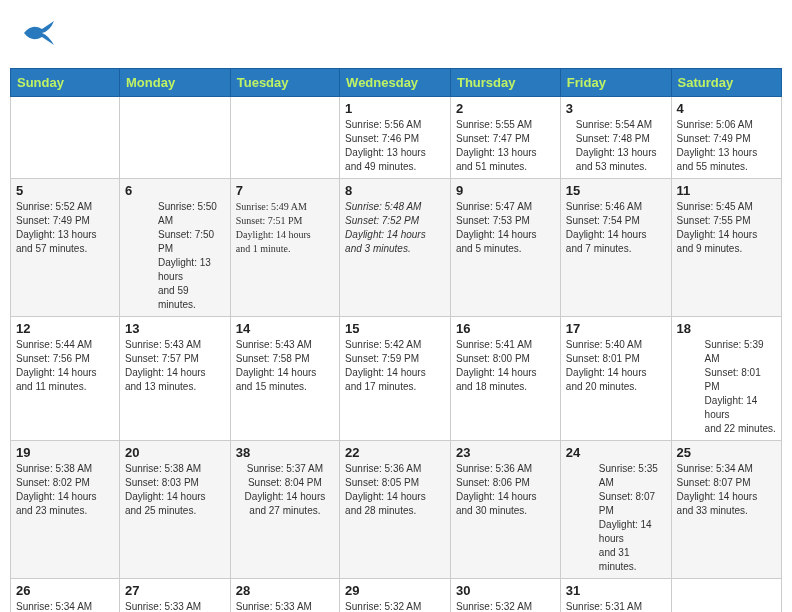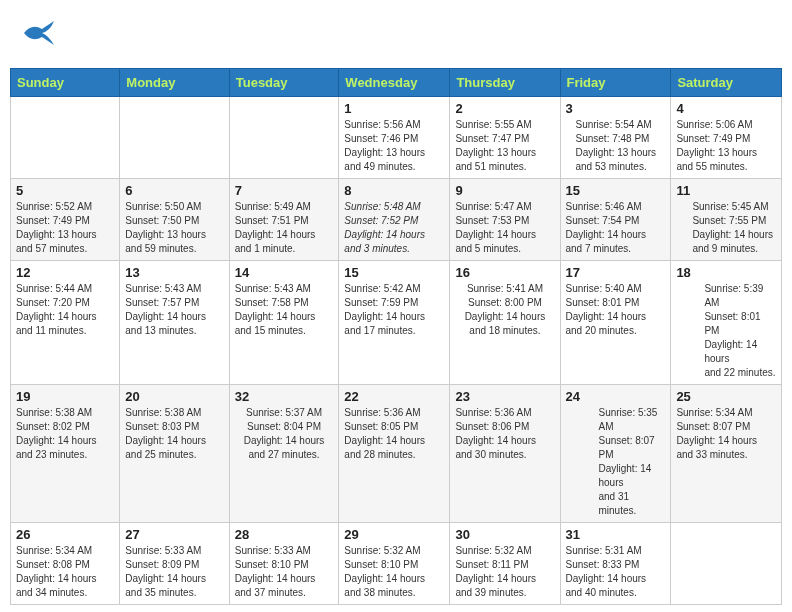--- a/index.html
+++ b/index.html
@@ -155,28 +155,28 @@
       <tr>
         <td>
           <div class="day-num">5</div>
           <div class="day-info" style="white-space: pre-line;">Sunrise: 5:52 AM
 Sunset: 7:49 PM
 Daylight: 13 hours
 and 57 minutes.</div>
         </td>
         <td>
           <div class="day-num">6</div>
-          <div class="day-info" style="white-space: pre-line;">Sunrise: 5:50 AM
+          <div class="day-info" style="white-space: pre-line; margin-left: 33px;">Sunrise: 5:50 AM
 Sunset: 7:50 PM
 Daylight: 13 hours
 and 59 minutes.</div>
         </td>
         <td>
           <div class="day-num">7</div>
-          <div class="day-info" style="white-space: pre-line;">Sunrise: 5:49 AM
+          <div class="day-info" style="white-space: pre-line; font-family: Liberation Serif, serif;">Sunrise: 5:49 AM
 Sunset: 7:51 PM
 Daylight: 14 hours
 and 1 minute.</div>
         </td>
         <td>
           <div class="day-num">8</div>
           <div class="day-info" style="white-space: pre-line; font-style: italic;">Sunrise: 5:48 AM
 Sunset: 7:52 PM
 Daylight: 14 hours
 and 3 minutes.</div>
@@ -190,31 +190,31 @@
         </td>
         <td>
           <div class="day-num">15</div>
           <div class="day-info" style="white-space: pre-line;">Sunrise: 5:46 AM
 Sunset: 7:54 PM
 Daylight: 14 hours
 and 7 minutes.</div>
         </td>
         <td>
           <div class="day-num">11</div>
-          <div class="day-info" style="white-space: pre-line; margin-left: 16px;">Sunrise: 5:45 AM
+          <div class="day-info" style="white-space: pre-line;">Sunrise: 5:45 AM
 Sunset: 7:55 PM
 Daylight: 14 hours
 and 9 minutes.</div>
         </td>
       </tr>
       <tr>
         <td>
           <div class="day-num">12</div>
           <div class="day-info" style="white-space: pre-line;">Sunrise: 5:44 AM
-Sunset: 7:20 PM
+Sunset: 7:56 PM
 Daylight: 14 hours
 and 11 minutes.</div>
         </td>
         <td>
           <div class="day-num">13</div>
           <div class="day-info" style="white-space: pre-line;">Sunrise: 5:43 AM
 Sunset: 7:57 PM
 Daylight: 14 hours
 and 13 minutes.</div>
         </td>
@@ -227,21 +227,21 @@
         </td>
         <td>
           <div class="day-num">15</div>
           <div class="day-info" style="white-space: pre-line;">Sunrise: 5:42 AM
 Sunset: 7:59 PM
 Daylight: 14 hours
 and 17 minutes.</div>
         </td>
         <td>
           <div class="day-num">16</div>
-          <div class="day-info" style="white-space: pre-line; text-align: center;">Sunrise: 5:41 AM
+          <div class="day-info" style="white-space: pre-line;">Sunrise: 5:41 AM
 Sunset: 8:00 PM
 Daylight: 14 hours
 and 18 minutes.</div>
         </td>
         <td>
           <div class="day-num">17</div>
           <div class="day-info" style="white-space: pre-line;">Sunrise: 5:40 AM
 Sunset: 8:01 PM
 Daylight: 14 hours
 and 20 minutes.</div>
@@ -263,21 +263,21 @@
 and 23 minutes.</div>
         </td>
         <td>
           <div class="day-num">20</div>
           <div class="day-info" style="white-space: pre-line;">Sunrise: 5:38 AM
 Sunset: 8:03 PM
 Daylight: 14 hours
 and 25 minutes.</div>
         </td>
         <td>
-          <div class="day-num">32</div>
+          <div class="day-num">38</div>
           <div class="day-info" style="white-space: pre-line; text-align: center;">Sunrise: 5:37 AM
 Sunset: 8:04 PM
 Daylight: 14 hours
 and 27 minutes.</div>
         </td>
         <td>
           <div class="day-num">22</div>
           <div class="day-info" style="white-space: pre-line;">Sunrise: 5:36 AM
 Sunset: 8:05 PM
 Daylight: 14 hours

